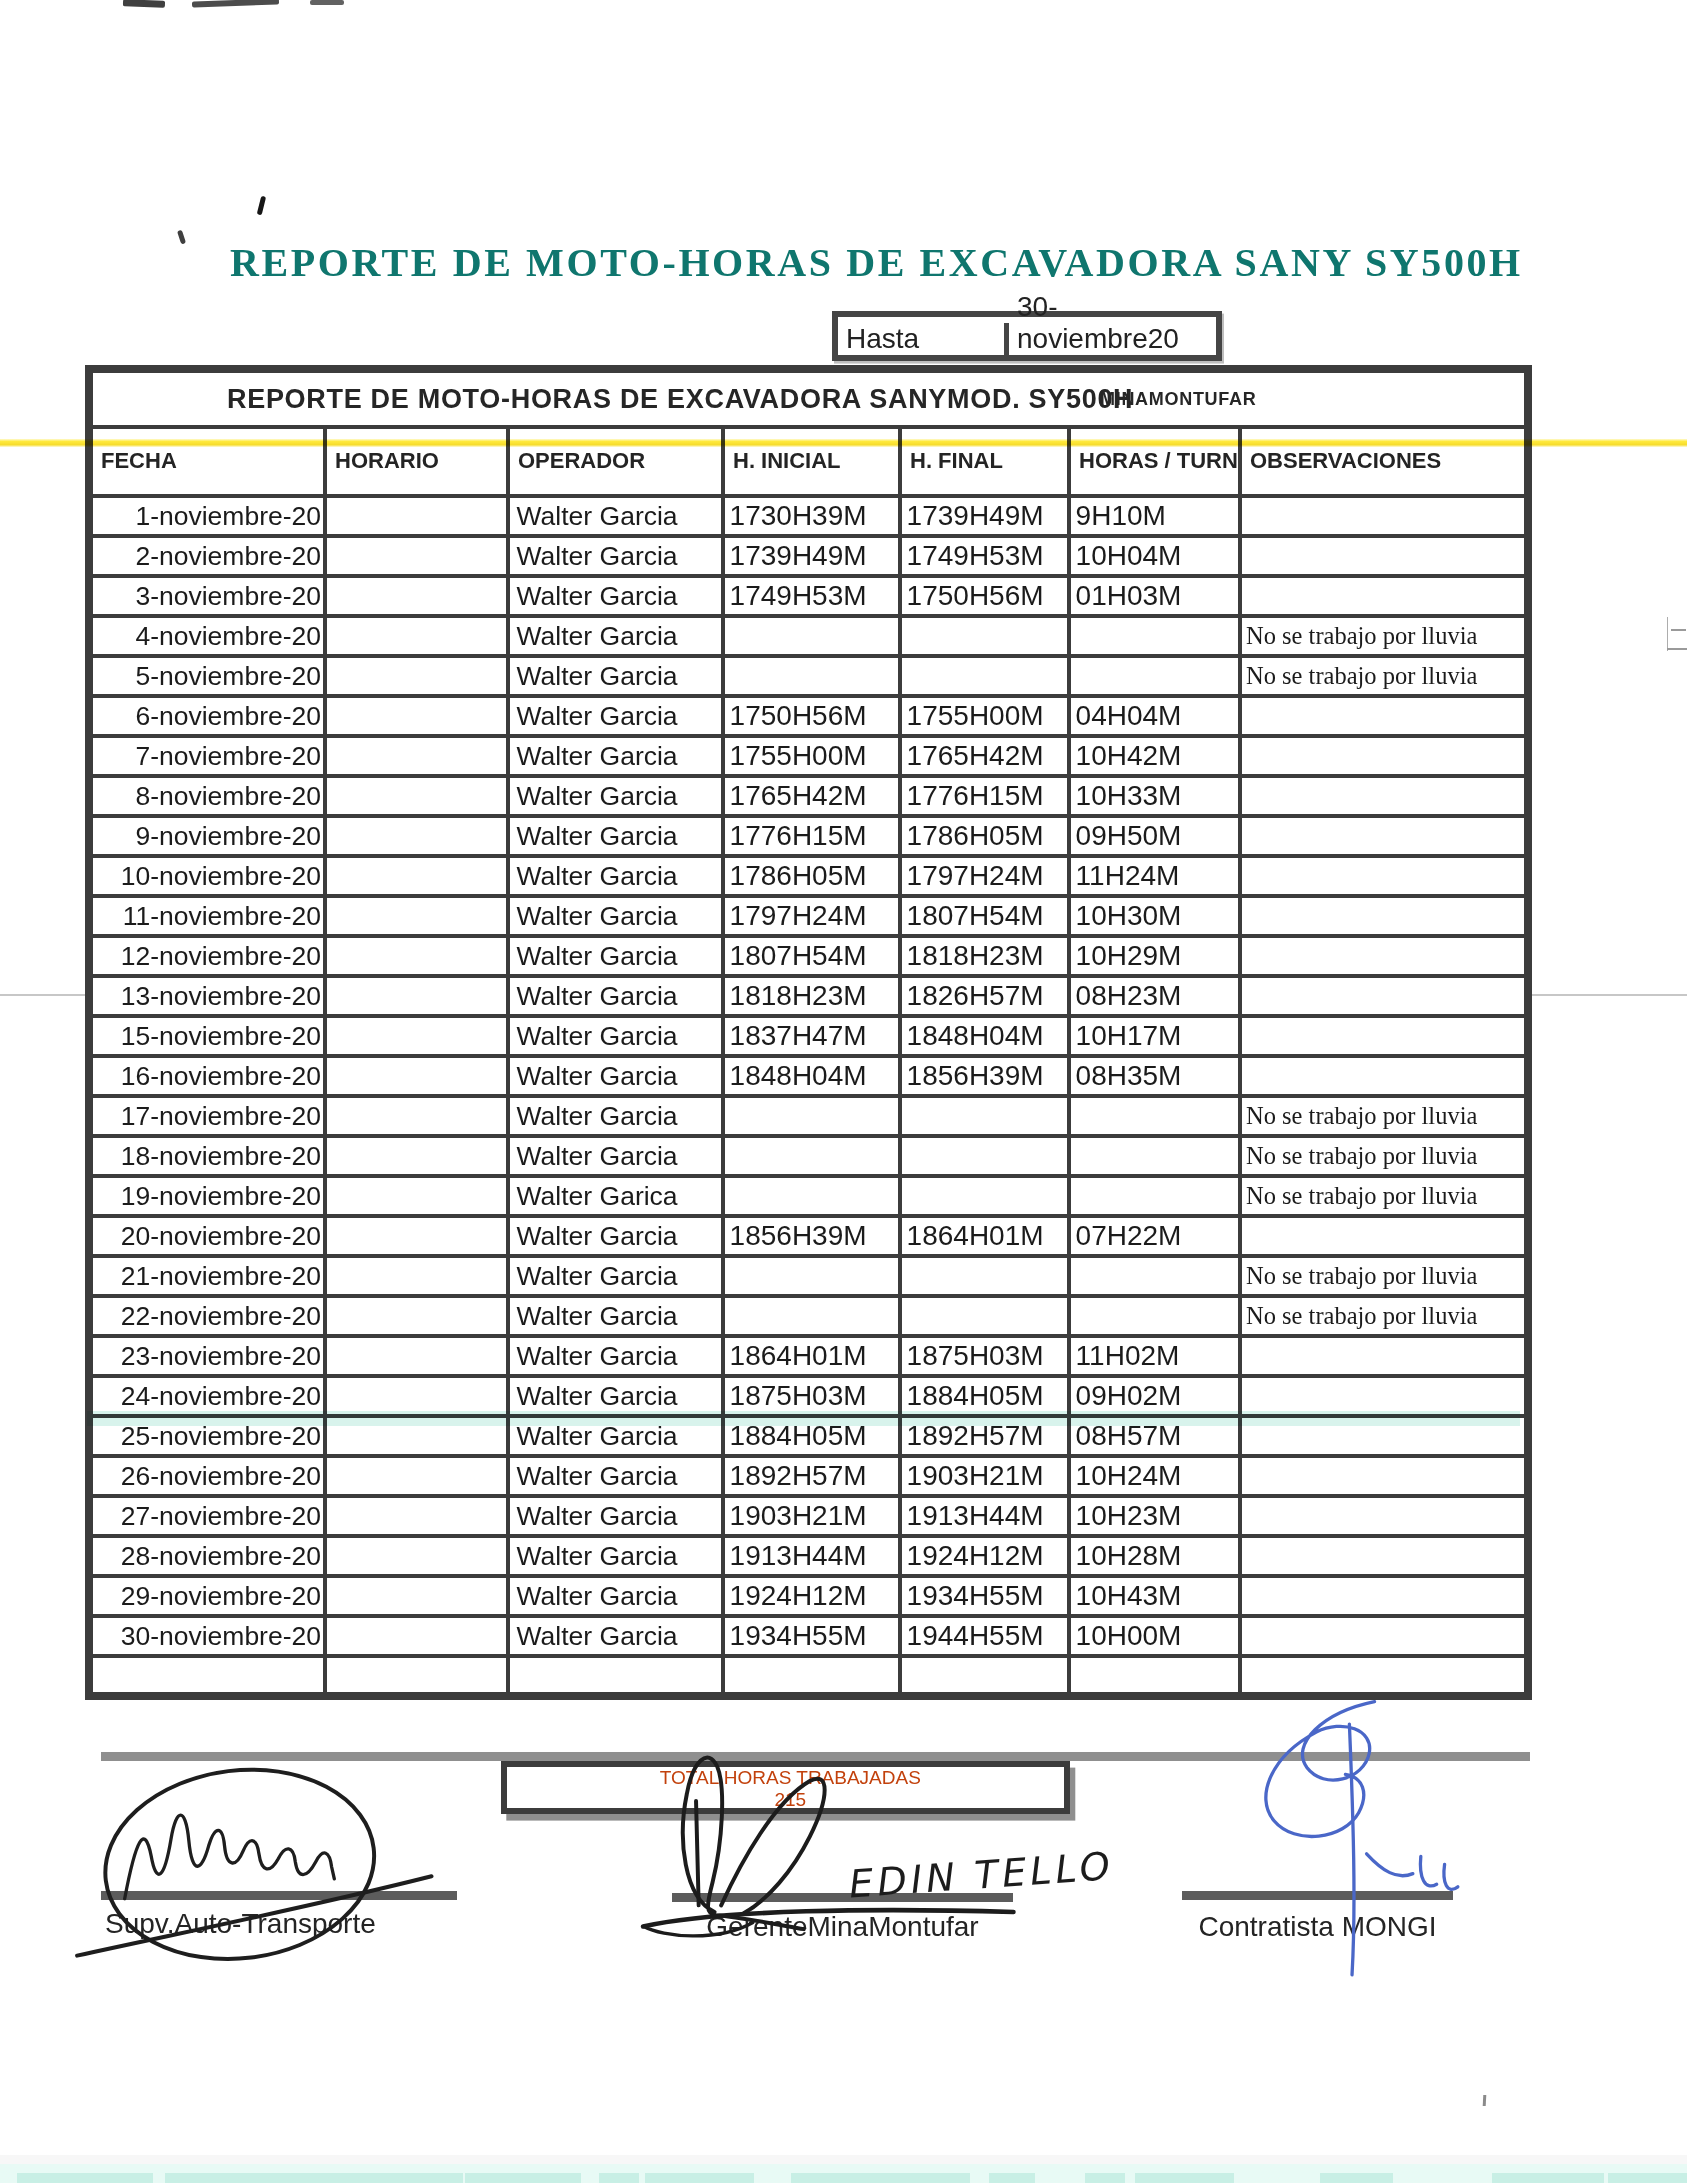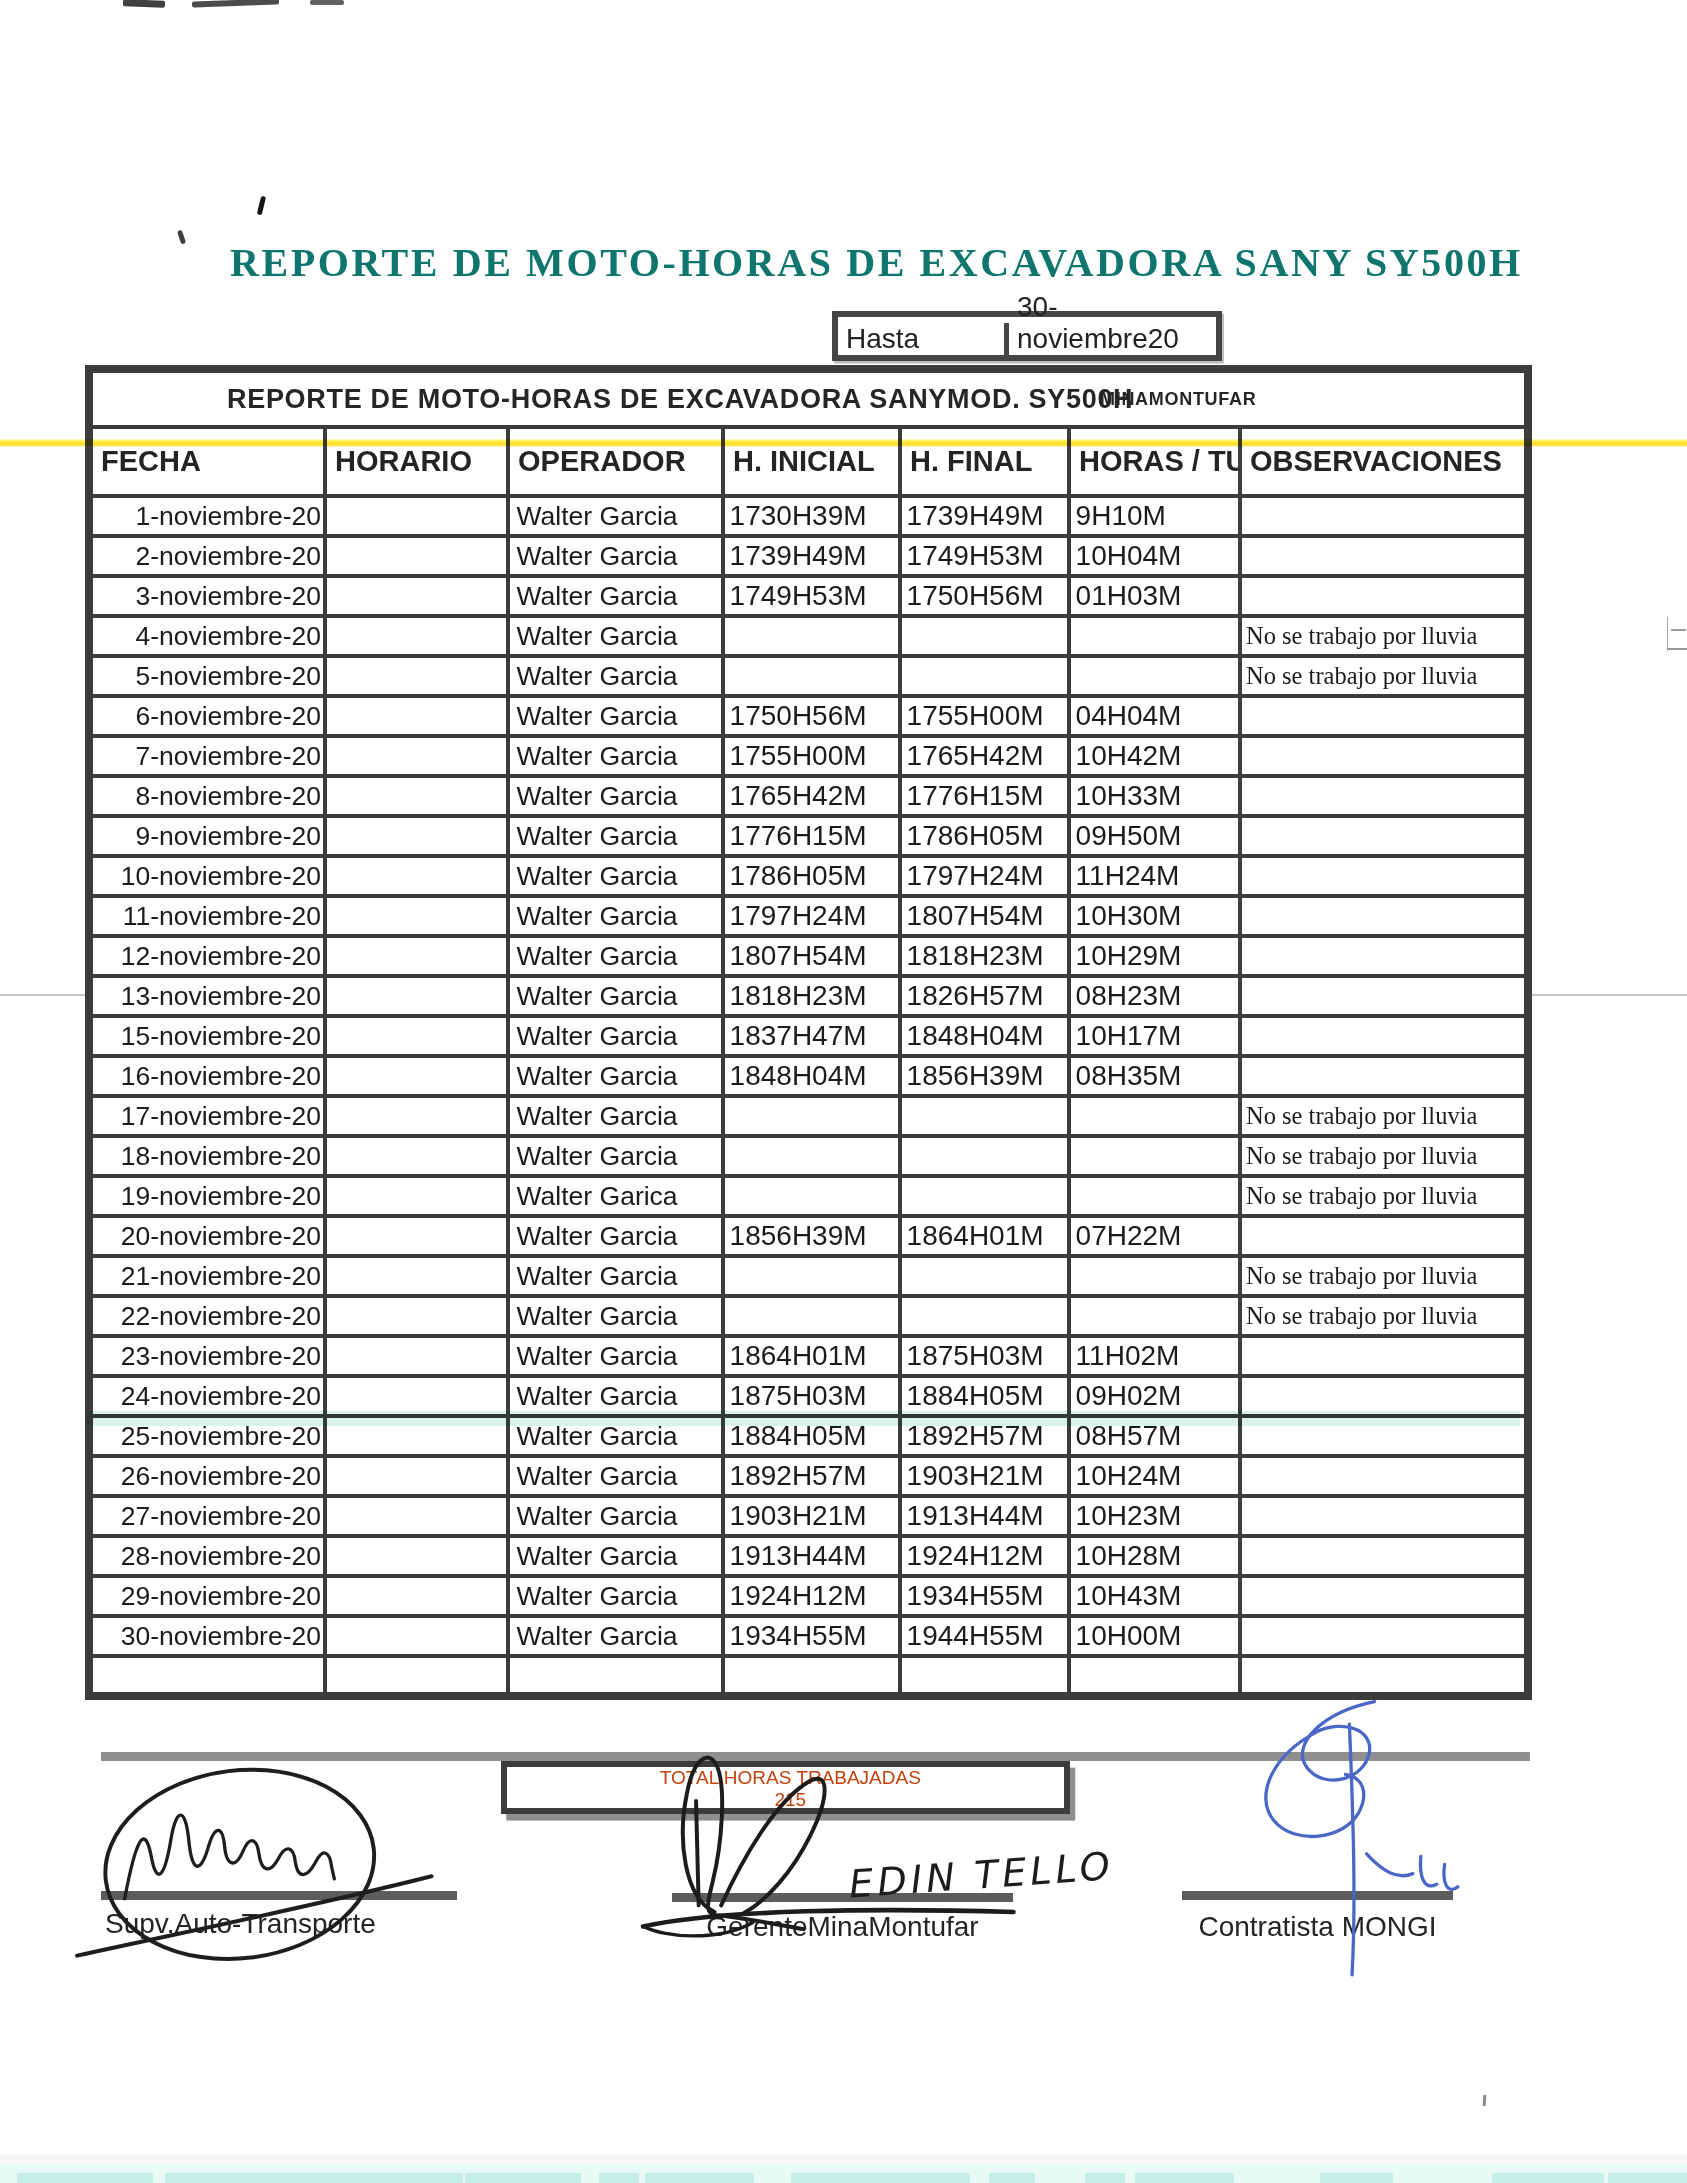--- a/index.html
+++ b/index.html
@@ -50,21 +50,21 @@
      border-collapse:collapse;border:8px solid #3c3c3c;background:#fff;}
   table.main th,table.main td{border:4.6px solid #3c3c3c;vertical-align:middle;overflow:hidden;
      white-space:nowrap;background:#fff;}
   tr.band{height:58px;}
   .band th{position:relative;border-bottom:6px solid #3c3c3c;}
   .band .t1{position:absolute;left:134px;top:50%;transform:translateY(-50%);
      font-size:27px;font-weight:700;letter-spacing:0.7px;color:#262626;}
   .band .t2{position:absolute;left:1007px;top:50%;transform:translateY(-50%);
      font-size:18px;font-weight:700;letter-spacing:0.7px;color:#262626;}
   tr.cols{height:69px;}
-  th.colh{font-size:29px;font-weight:700;text-align:left;padding:0 0 0 8px;
+  th.colh{font-size:22px;font-weight:700;text-align:left;padding:0 0 0 8px;
      white-space:pre-line;line-height:1.12;color:#242424;}
   tr.data{height:40px;}
   td.cell{font-size:26.5px;}
   td.k-fecha{text-align:right;padding-right:2px;}
   td.k-operador{padding-left:6.6px;}
   td.k-h_inicial,td.k-h_final,td.k-horas_turno{padding-left:4.6px;font-size:28px;}
   td.k-observaciones{font-family:"Liberation Serif",serif;font-size:24.5px;padding-left:4px;}
 
   .table-shadow{position:absolute;left:101px;top:1752px;width:1429px;height:8.6px;background:#8f8f8f;}
 

